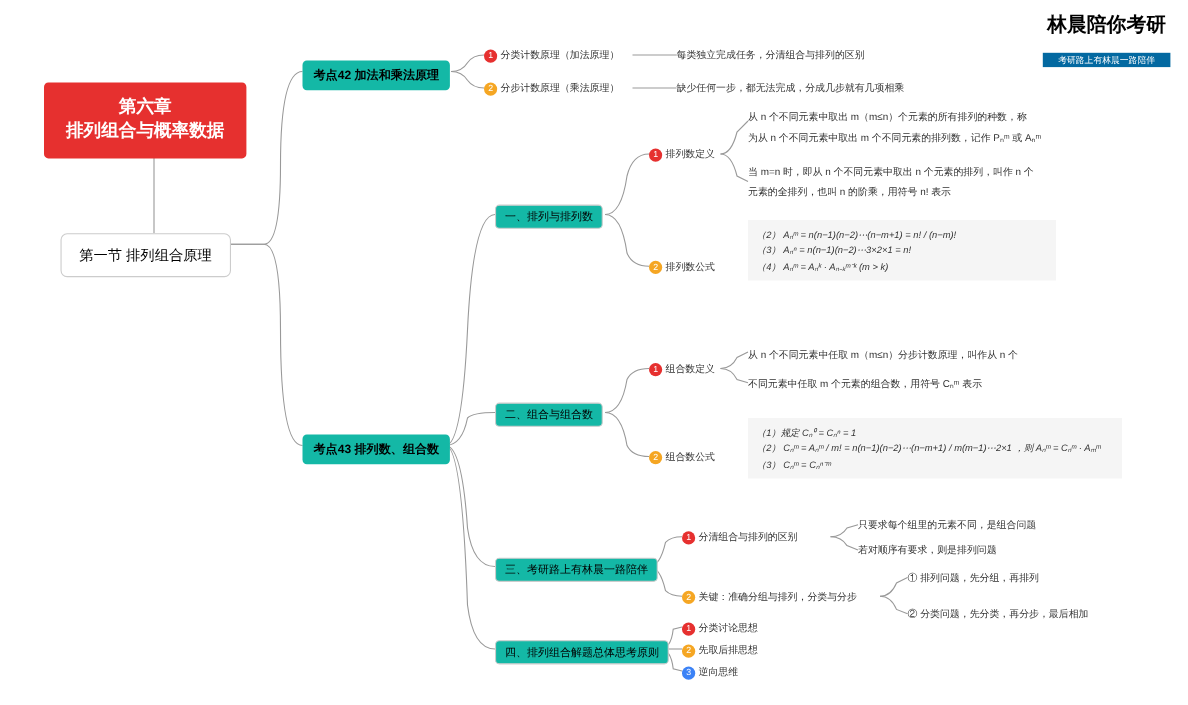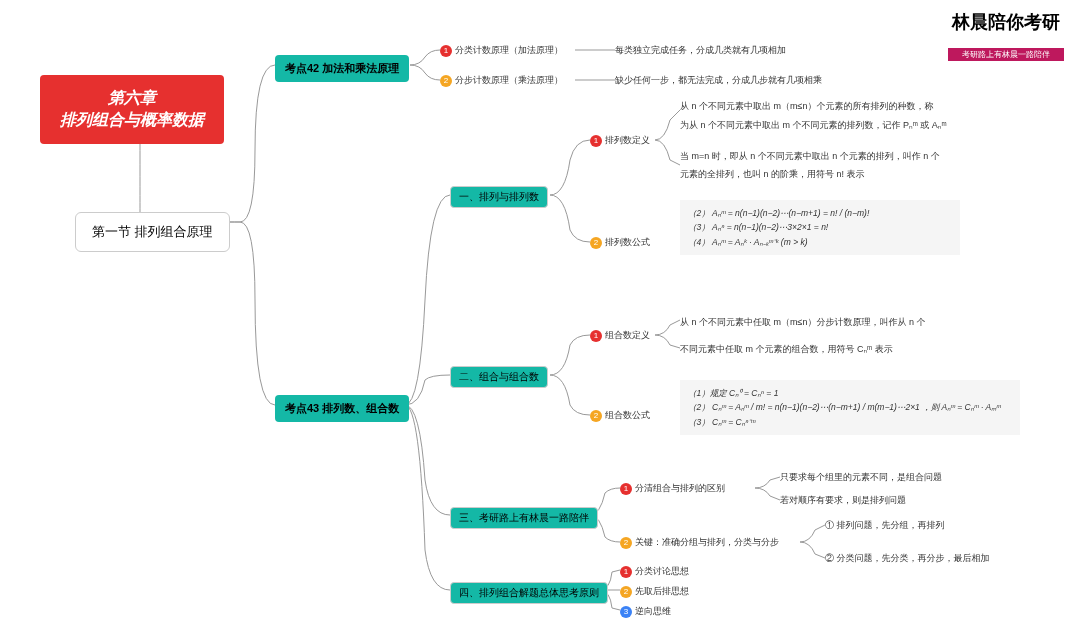--- a/index.html
+++ b/index.html
@@ -1,21 +1,21 @@
 <!DOCTYPE html>
 <html><head>
 <meta charset="utf-8">
 <style>
 * { margin: 0; padding: 0; box-sizing: border-box; }
 body { font-family: "Microsoft YaHei", Arial, sans-serif; background: #fff; width: 1080px; height: 641px; overflow: hidden; position: relative; }
 .brand { position: absolute; top: 10px; right: 16px; text-align: center; }
 .brand-main { font-size: 18px; font-weight: bold; color: #000; }
-.brand-sub { font-size: 8px; background: #be185d; color: #fff; padding: 1px 14px; margin-top: 14px; display: inline-block; }
-.root-box { position: absolute; left: 40px; top: 75px; background: #e6302f; color: #fff; padding: 12px 20px; border-radius: 4px; text-align: center; font-weight: bold; font-size: 16px; line-height: 1.4; font-style: italic; }
-.sec-box { position: absolute; left: 55px; top: 212px; border: 1px solid #ccc; border-radius: 6px; padding: 10px 16px; font-size: 13px; background: #fff; margin-left: 20px; }
+.brand-sub { font-size: 8px; background: #0369a1; color: #fff; padding: 1px 14px; margin-top: 14px; display: inline-block; }
+.root-box { position: absolute; left: 40px; top: 75px; background: #e6302f; color: #fff; padding: 12px 20px; border-radius: 4px; text-align: center; font-weight: bold; font-size: 16px; line-height: 1.4; }
+.sec-box { position: absolute; left: 55px; top: 212px; border: 1px solid #ccc; border-radius: 6px; padding: 10px 16px; font-size: 13px; background: #fff; }
 .topic { position: absolute; background: #14b8a6; color: #000; padding: 6px 10px; border-radius: 4px; font-size: 11px; font-weight: bold; }
 .node { position: absolute; border: 1px solid #ccc; border-radius: 4px; padding: 3px 8px; font-size: 10px; background: #14b8a6; }
 .leaf { position: absolute; font-size: 9px; color: #333; }
 .badge { display: inline-block; width: 12px; height: 12px; border-radius: 50%; color: #fff; text-align: center; line-height: 12px; font-size: 8px; margin-right: 3px; }
 .b-red { background: #e6302f; }
 .b-yel { background: #f5a623; }
 .b-blu { background: #3b82f6; }
 .formula { position: absolute; background: #f5f5f5; padding: 6px 8px; font-size: 8.5px; line-height: 1.7; color: #333; font-style: italic; }
 svg { position: absolute; left: 0; top: 0; pointer-events: none; }
 </style>
@@ -64,21 +64,21 @@
   <div>第六章</div>
   <div>排列组合与概率数据</div>
 </div>
 
 <div class="sec-box">第一节 排列组合原理</div>
 
 <div class="topic" style="left:275px;top:55px">考点42 加法和乘法原理</div>
 <div class="topic" style="left:275px;top:395px">考点43 排列数、组合数</div>
 
 <div class="leaf" style="left:440px;top:44px"><span class="badge b-red">1</span><span>分类计数原理（加法原理）</span></div>
-<div class="leaf" style="left:615px;top:44px">每类独立完成任务，分成几类就有几项相加</div>
+<div class="leaf" style="left:615px;top:44px">每类独立完成任务，分清组合与排列的区别</div>
 <div class="leaf" style="left:440px;top:74px"><span class="badge b-yel">2</span><span>分步计数原理（乘法原理）</span></div>
 <div class="leaf" style="left:615px;top:74px">缺少任何一步，都无法完成，分成几步就有几项相乘</div>
 
 <div class="node" style="left:450px;top:186px">一、排列与排列数</div>
 <div class="node" style="left:450px;top:366px">二、组合与组合数</div>
 <div class="node" style="left:450px;top:507px">三、考研路上有林晨一路陪伴</div>
 <div class="node" style="left:450px;top:582px">四、排列组合解题总体思考原则</div>
 
 <div class="leaf" style="left:590px;top:134px"><span class="badge b-red">1</span><span>排列数定义</span></div>
 <div class="leaf" style="left:680px;top:100px">从 n 个不同元素中取出 m（m≤n）个元素的所有排列的种数，称</div>

